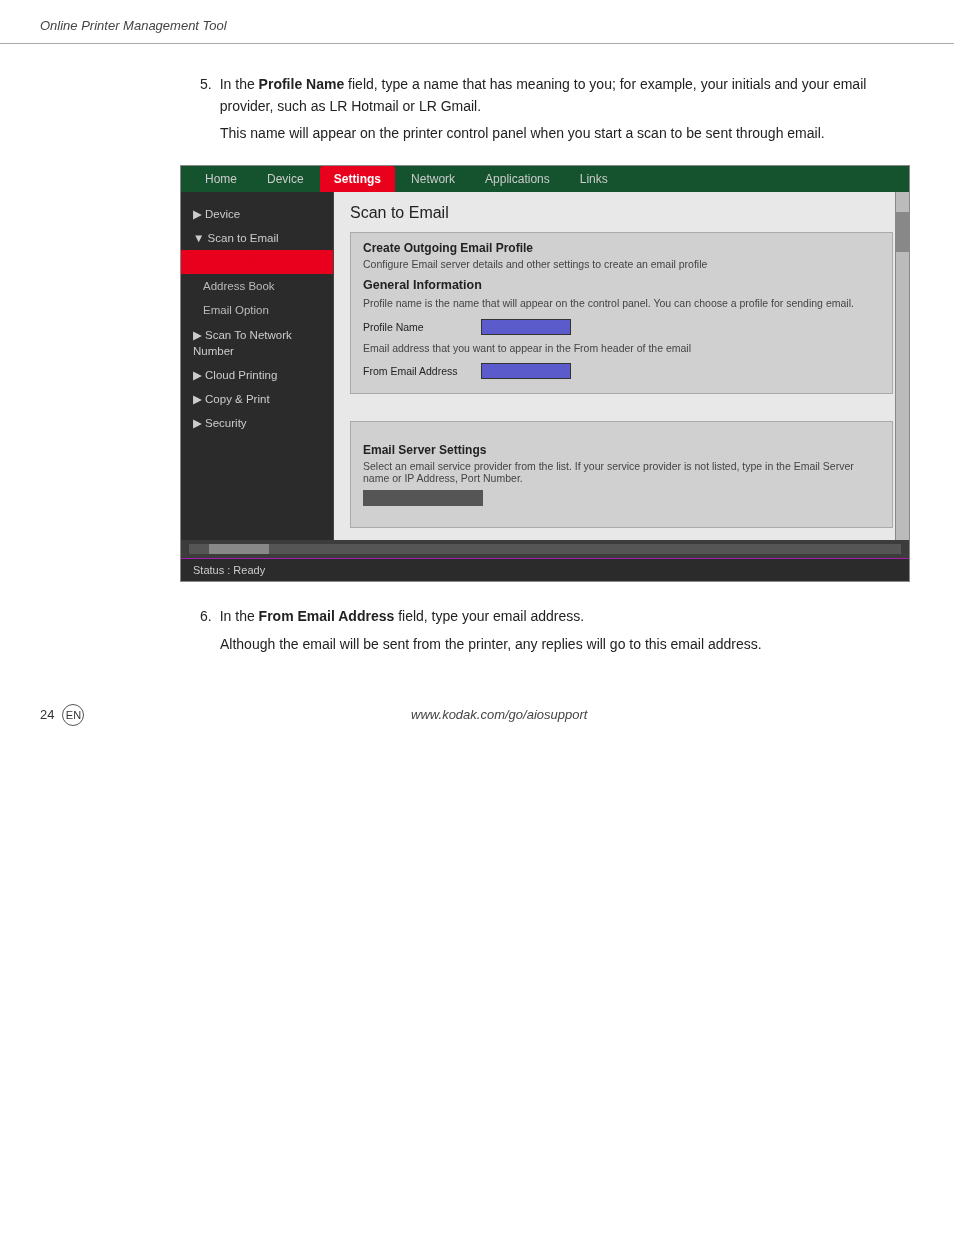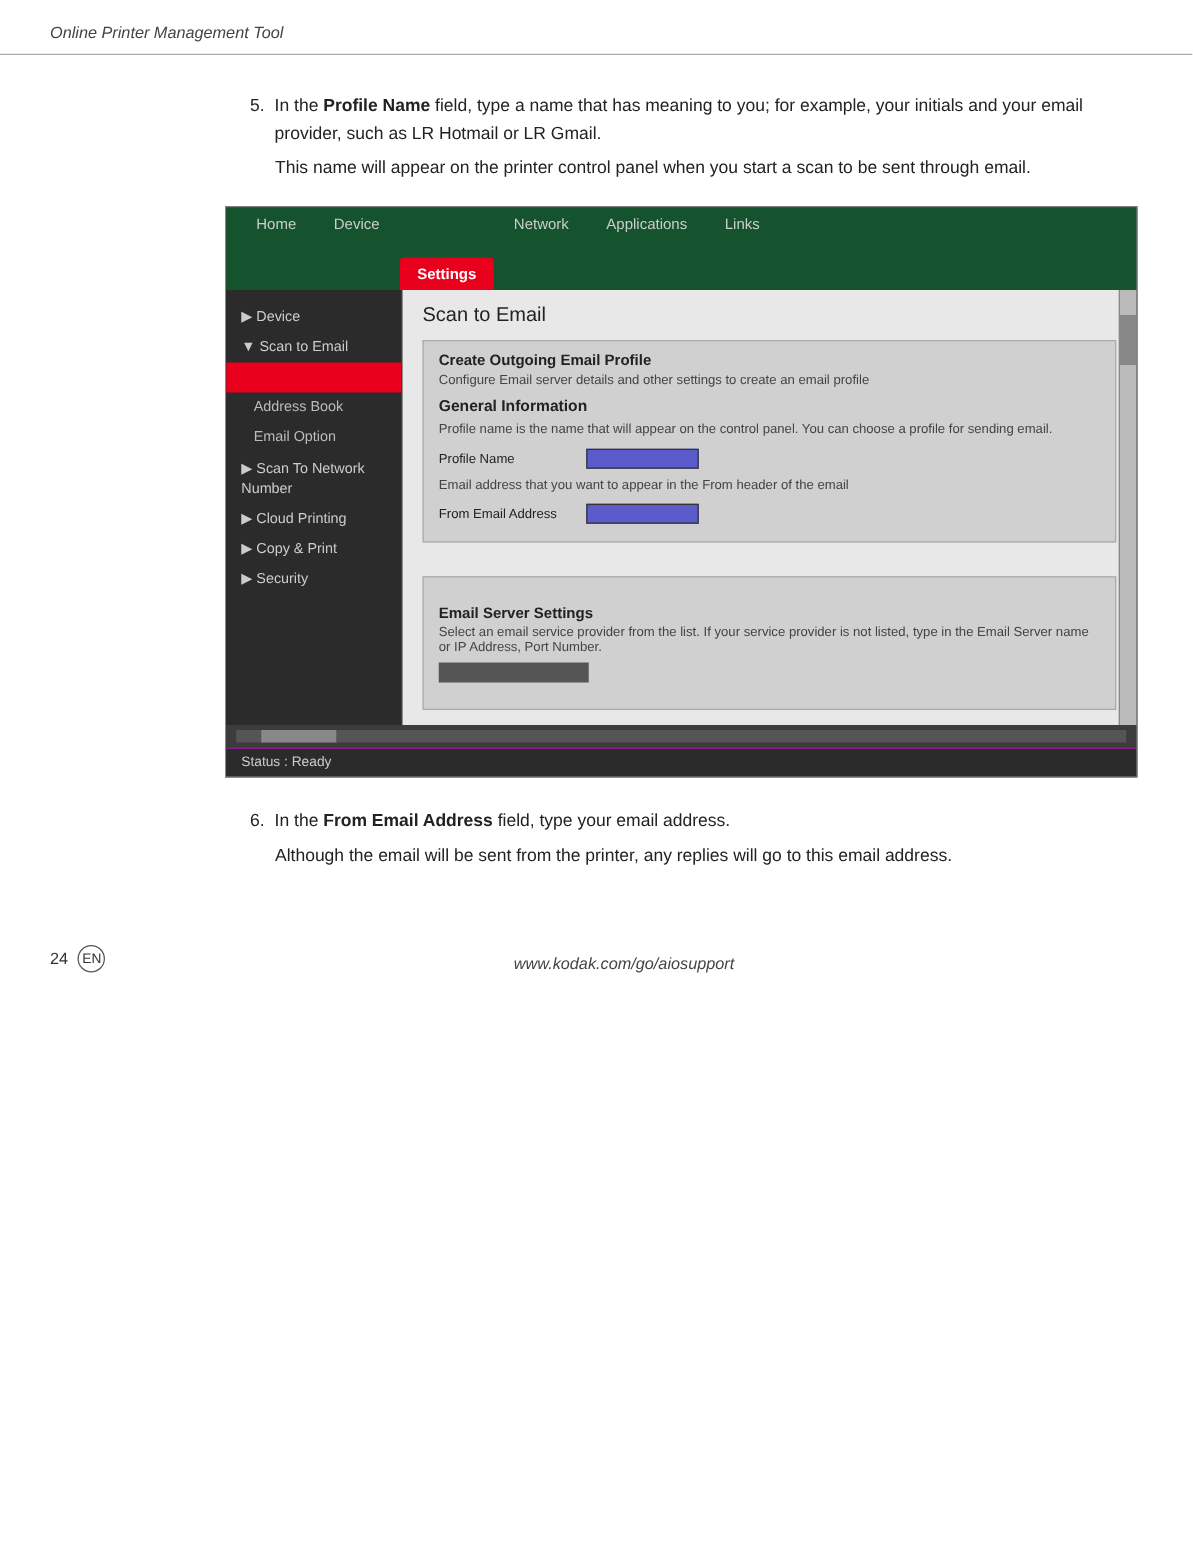--- a/index.html
+++ b/index.html
@@ -107,33 +107,32 @@
       font-size: 12px;
       color: #ccc;
       cursor: pointer;
       border-radius: 3px 3px 0 0;
     }
 
     .nav-item.active {
       background: #e8001c;
       color: #fff;
       font-weight: bold;
-      margin-top: 40px;
     }
 
     
     .app-body {
       display: flex;
       background: #2b2b2b;
       min-height: 330px;
     }
 
     
     .sidebar {
-      width: 141px;
+      width: 153px;
       background: #2b2b2b;
       padding: 10px 0;
       font-size: 11.5px;
       color: #ccc;
       flex-shrink: 0;
       border-right: 1px solid #444;
     }
 
     .sidebar-item {
       padding: 4px 10px 4px 12px;
@@ -278,25 +277,25 @@
     }
 
     
     .step6-block {
       margin-top: 24px;
     }
 
     
     .page-footer {
       position: absolute;
-      bottom: 28px;
+      bottom: 40px;
       left: 0;
       right: 0;
       display: flex;
-      align-items: flex-end;
+      align-items: center;
       padding: 0 40px;
     }
 
     .footer-page-num {
       font-size: 13px;
       color: #333;
       display: flex;
       align-items: center;
       gap: 8px;
     }

